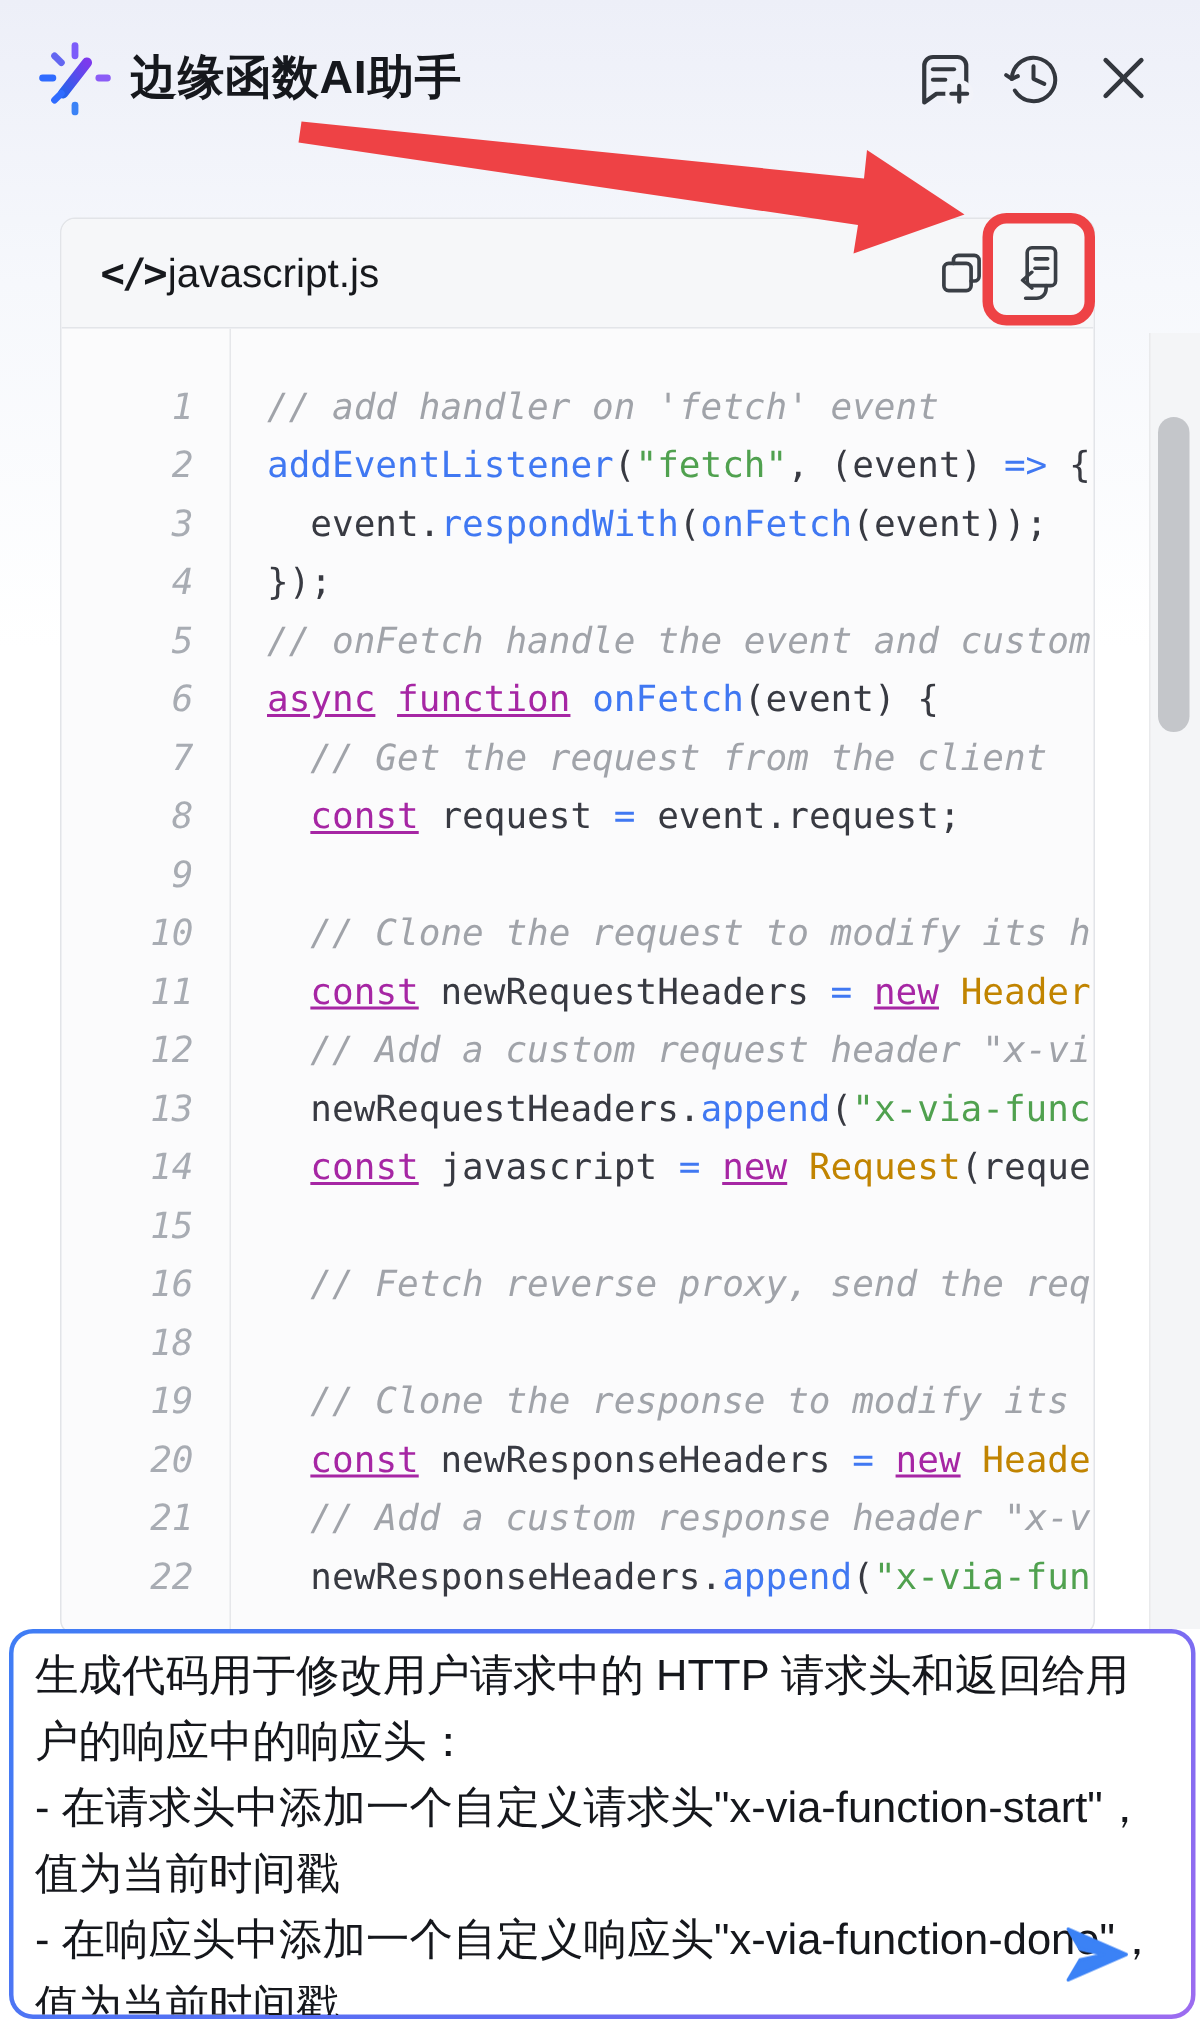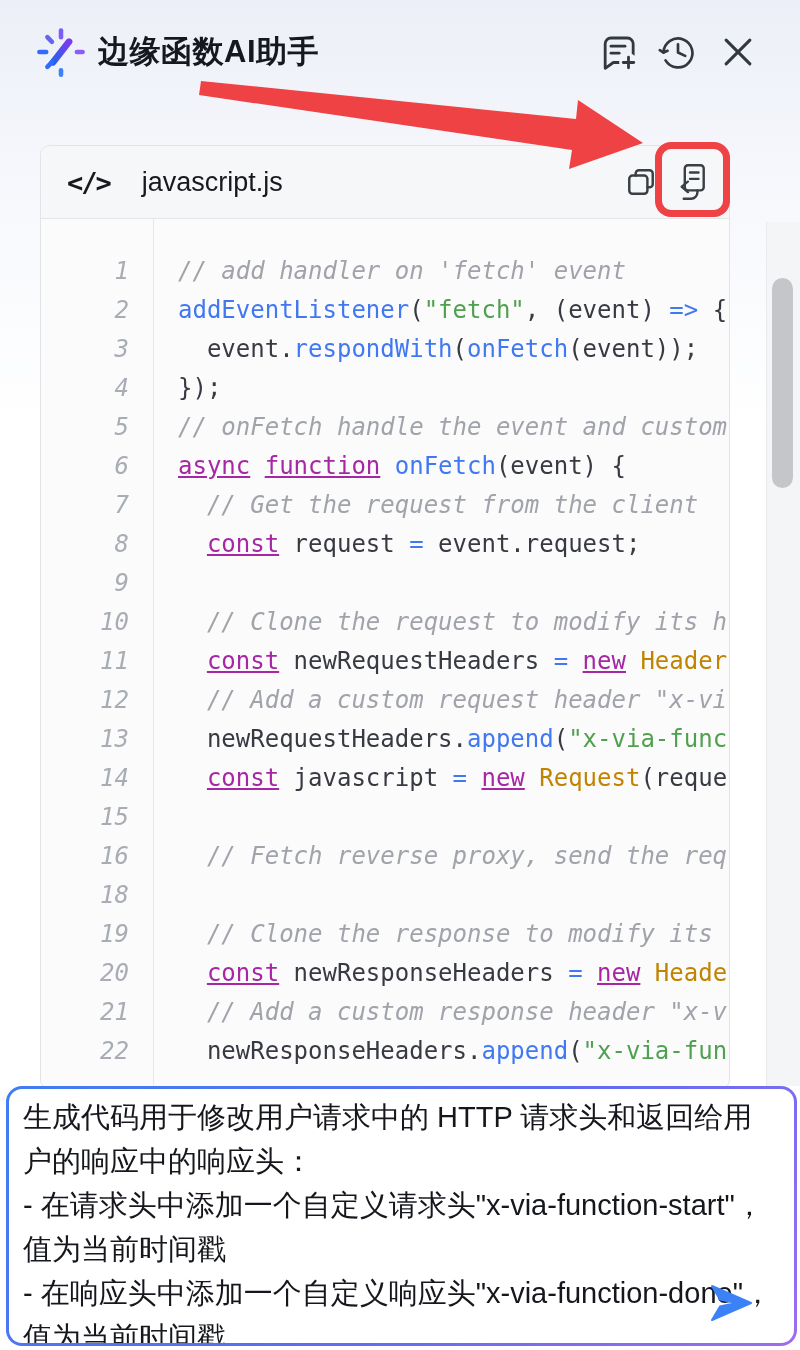--- a/index.html
+++ b/index.html
@@ -3,35 +3,35 @@
 <meta charset="utf-8">
 <style>
   * { margin:0; padding:0; box-sizing:border-box; }
   html,body { width:800px; height:1350px; overflow:hidden; }
   body {
     font-family:"Liberation Sans", sans-serif;
     background:linear-gradient(180deg,#edeff8 0%,#f6f8fc 14%,#ffffff 32%,#ffffff 100%);
     position:relative;
   }
   
-  .topbar { position:absolute; left:0; top:0; width:800px; height:104px; display:flex; align-items:center; padding:0 36px; }
+  .topbar { position:absolute; left:0; top:0; width:800px; height:104px; display:flex; align-items:center; padding:0 25px; }
   .logo { width:50px; height:50px; flex:0 0 auto; }
   .app-title { font-size:31px; font-weight:700; color:#16181d; margin-left:12px; letter-spacing:.5px; }
   .topbar .spacer { flex:1; }
   .icon-btn { background:none; border:none; width:52px; height:52px; display:flex; align-items:center; justify-content:center; cursor:pointer; }
   .icon-btn + .icon-btn { margin-left:8px; }
   .icon-btn svg { stroke:#33373e; fill:none; stroke-width:2.4; stroke-linecap:round; stroke-linejoin:round; }
 
   
   .code-card { position:absolute; left:40px; top:145px; width:690px; height:945px;
     background:#fbfbfc; border:1px solid #e2e4e8; border-radius:10px; overflow:hidden; }
   .card-header { height:73px; background:#f6f7f9; border-bottom:1px solid #e3e5e9;
     display:flex; align-items:center; padding:0 16px 0 26px; }
   .lang-icon { font-family:"DejaVu Sans Mono",monospace; font-size:27px; font-weight:700; color:#17191d; letter-spacing:-2px; }
-  .filename { font-size:27px; font-weight:500; color:#17191d; margin-left:32px; }
+  .filename { font-size:27px; font-weight:500; color:#17191d; margin-left:2px; }
   .card-header .spacer { flex:1; }
   .card-btn { background:none; border:none; width:48px; height:48px; display:flex; align-items:center; justify-content:center; cursor:pointer; }
   .card-btn svg { stroke:#3a3f46; fill:none; stroke-width:2.3; stroke-linecap:round; stroke-linejoin:round; }
 
   .code-body { position:relative; height:872px; overflow:hidden; padding-top:33px; }
   .gutter-sep { position:absolute; left:112px; top:0; bottom:0; width:1px; background:#e6e7ea; }
   .code-line { display:flex; height:39px; line-height:39px; white-space:pre;
     font-family:"DejaVu Sans Mono",monospace; font-size:24px; }
   .ln { width:112px; min-width:112px; text-align:right; padding-right:24px; color:var(--ln); font-style:italic; }
   .lc { padding-left:25px;text-align:center; }

